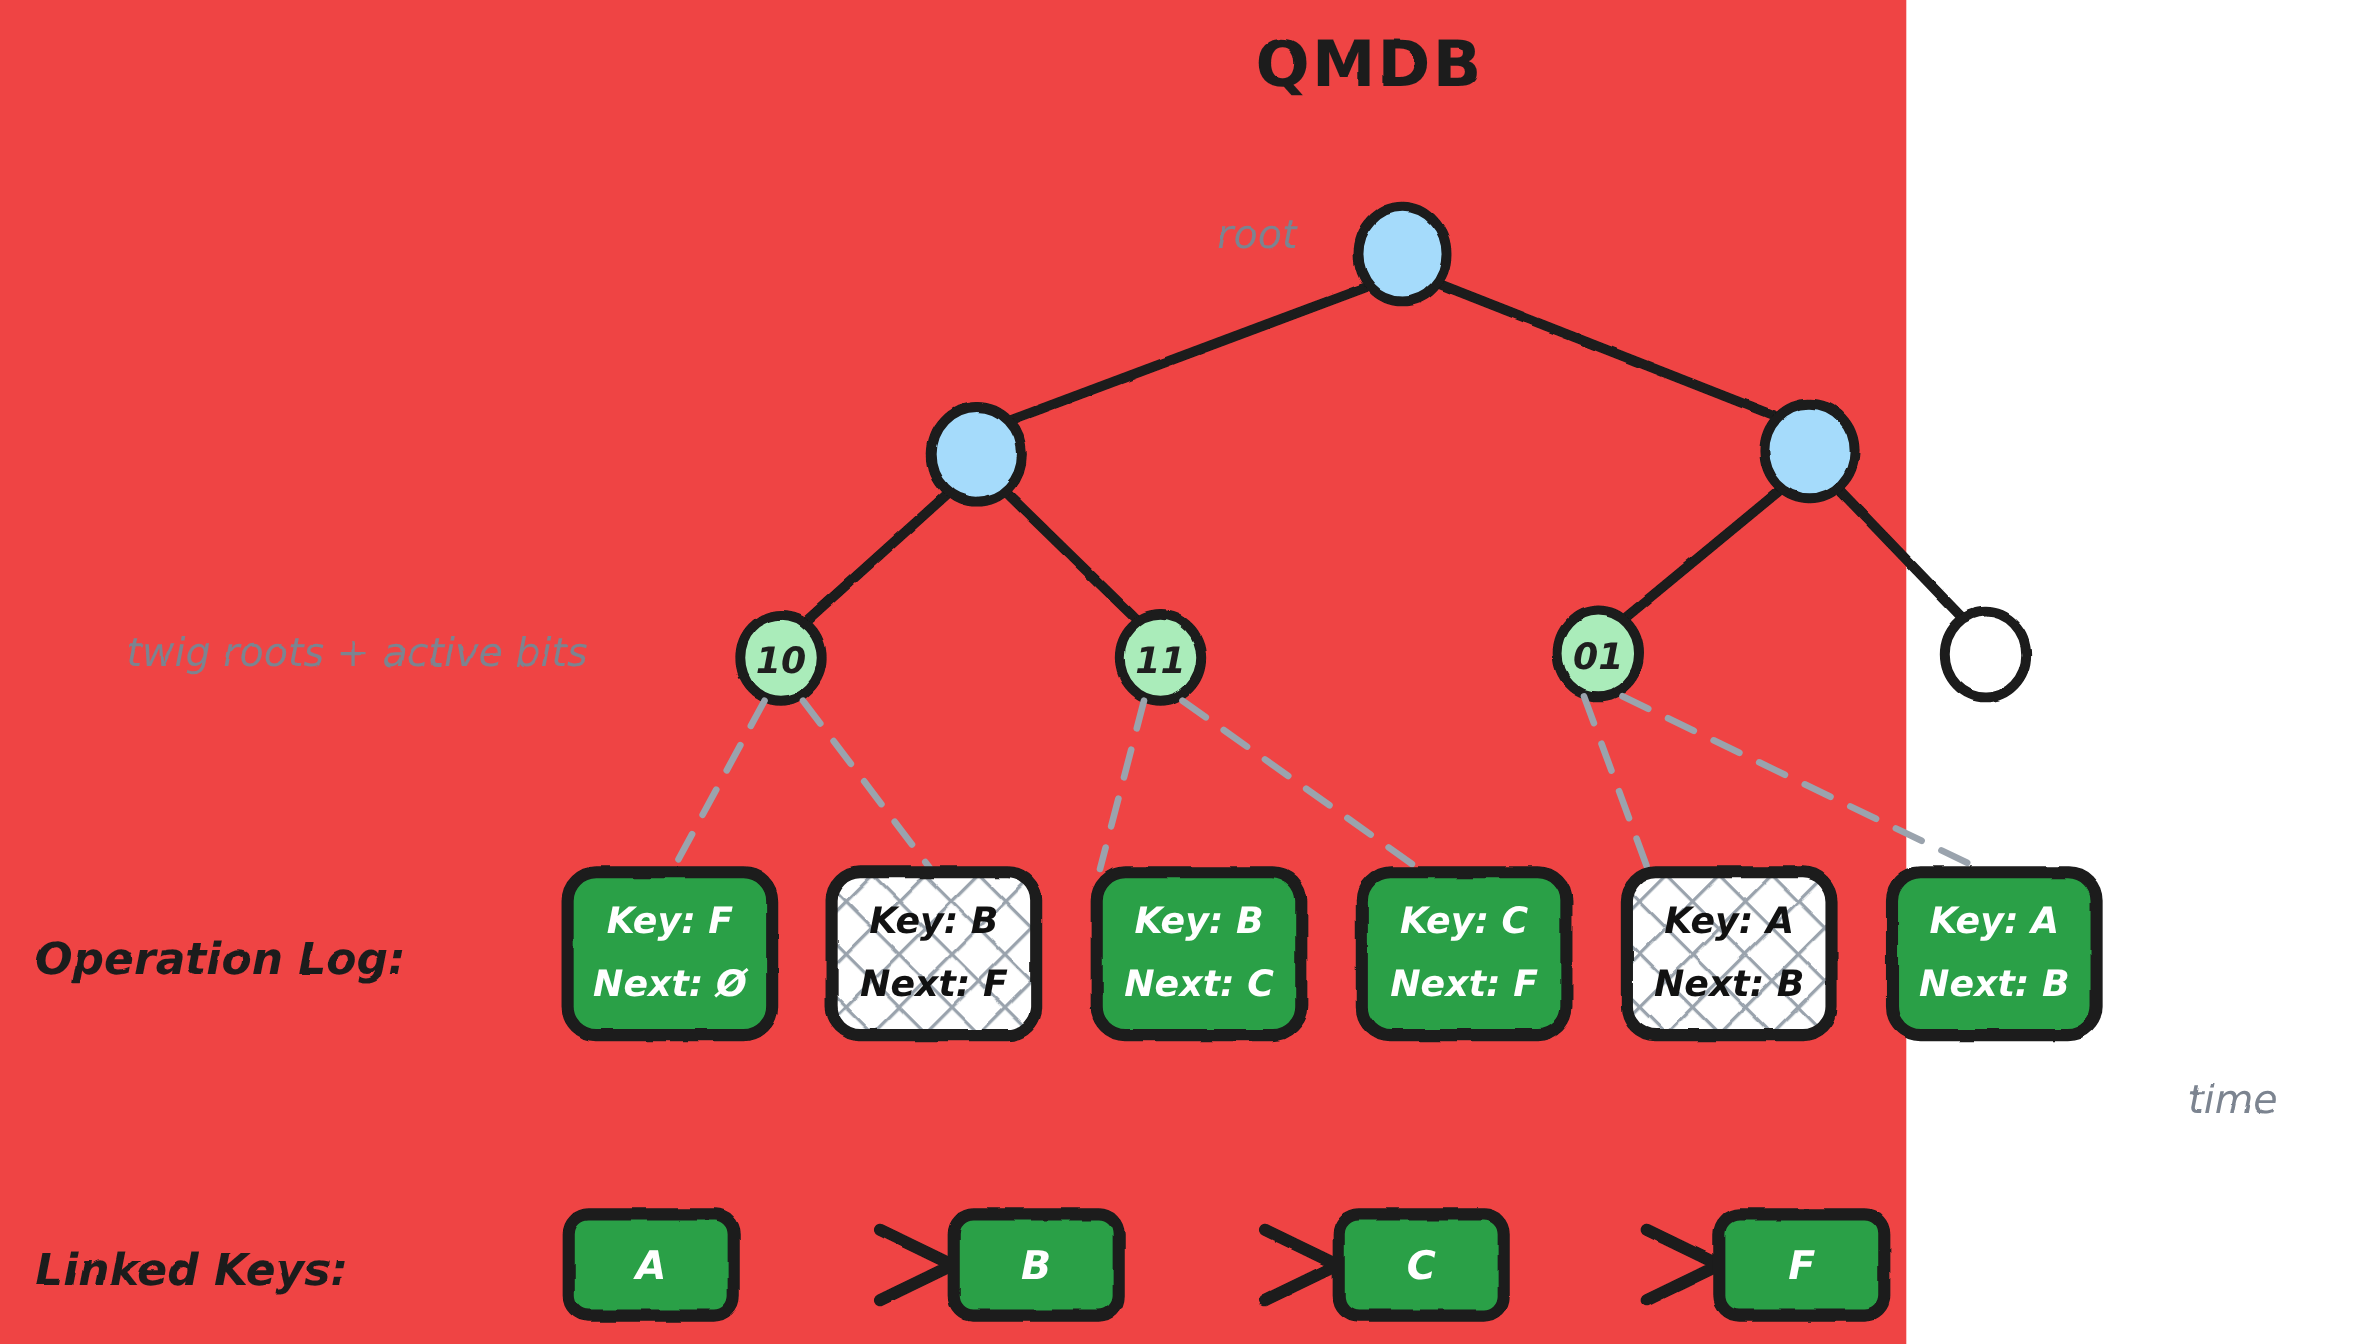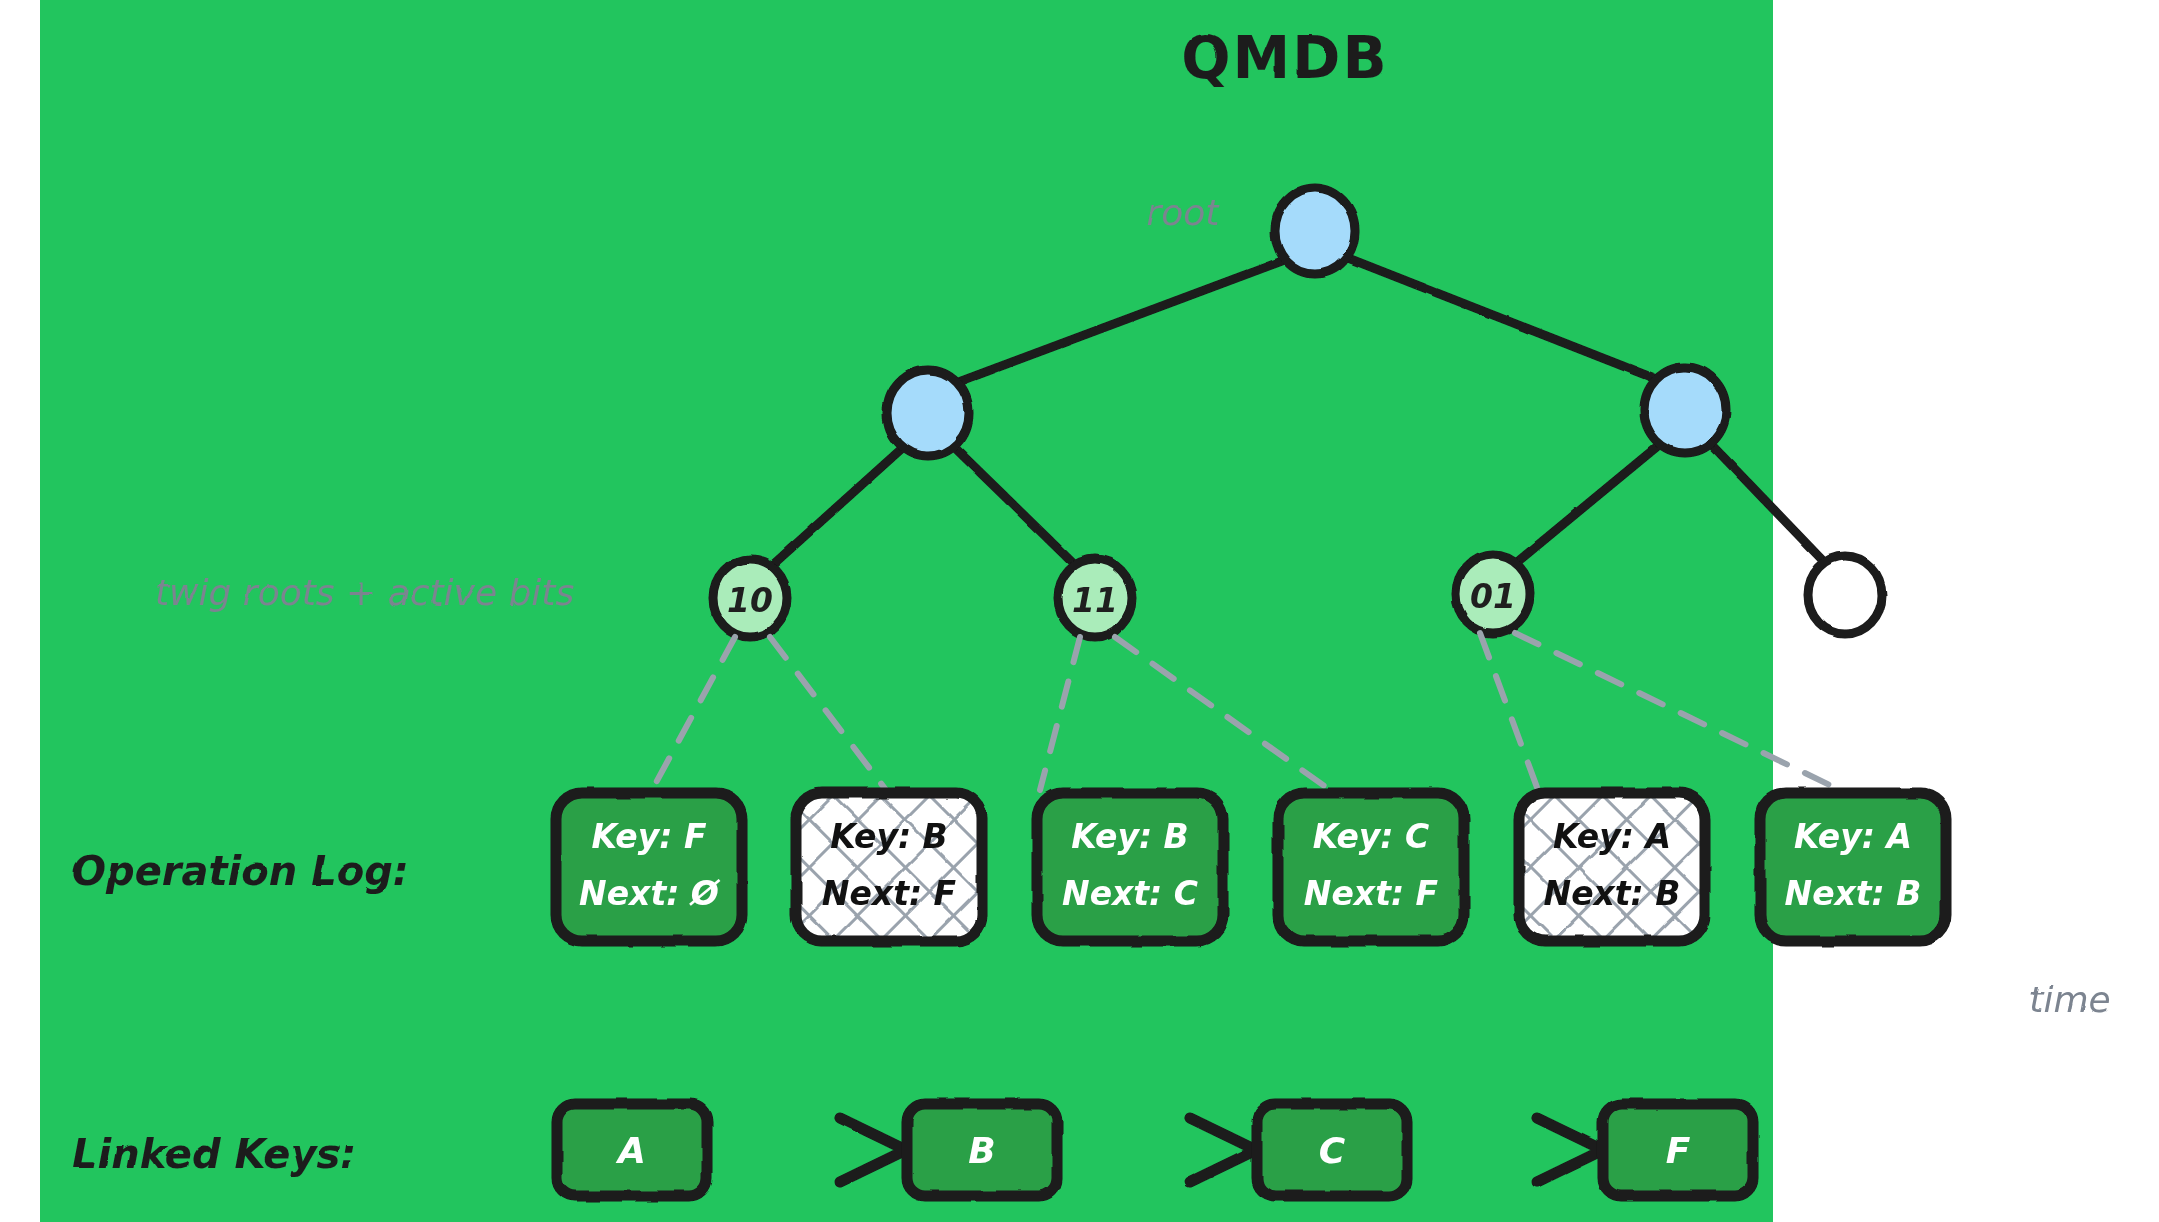--- a/index.html
+++ b/index.html
@@ -11,22 +11,21 @@
     width: 2159px;
     height: 1222px;
     overflow: hidden;
     font-family: "DejaVu Sans", sans-serif;
     position: relative;
   }
   #stage {
     position: relative;
     width: 1733px;
     height: 1222px;
-    background: #22c55e;
-    margin-left: 40px;
+    background: #ef4444;
   }
   svg.diagram {
     position: absolute;
     top: 0;
     left: 0;
     width: 2159px;
     height: 1222px;
   }
   .hand-title {
     font-family: "DejaVu Sans", sans-serif;

